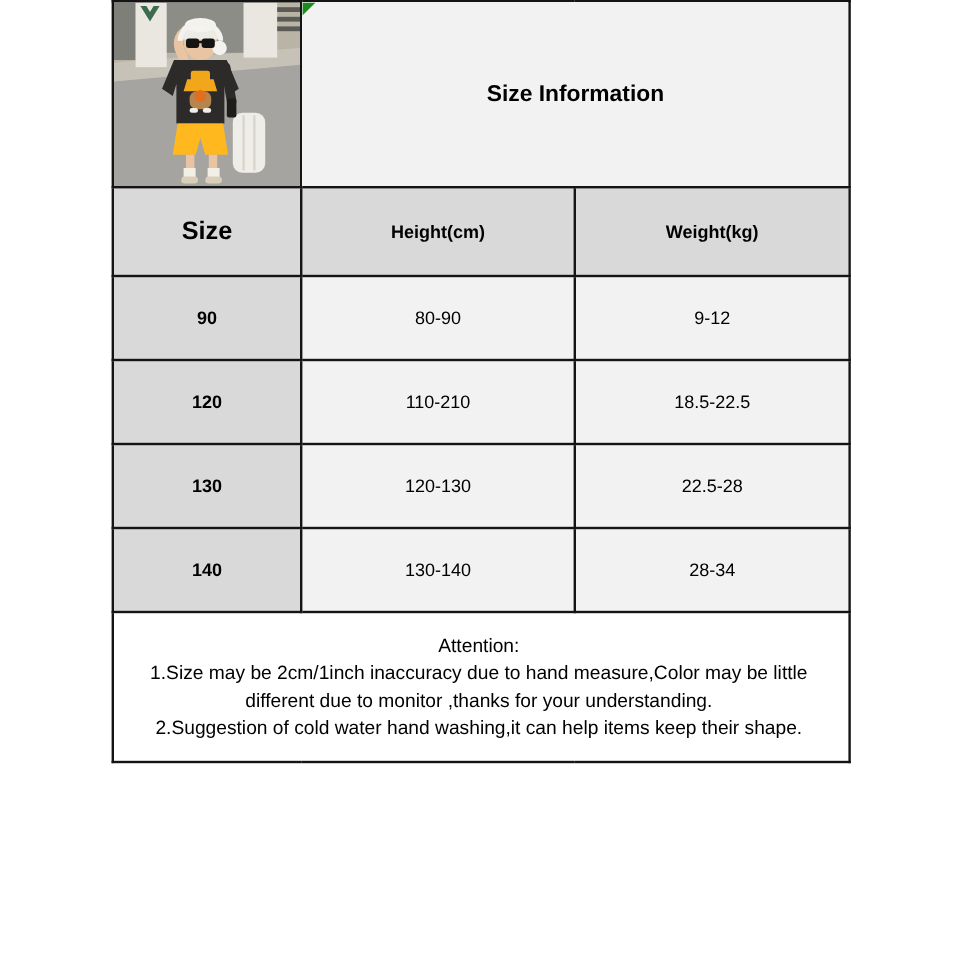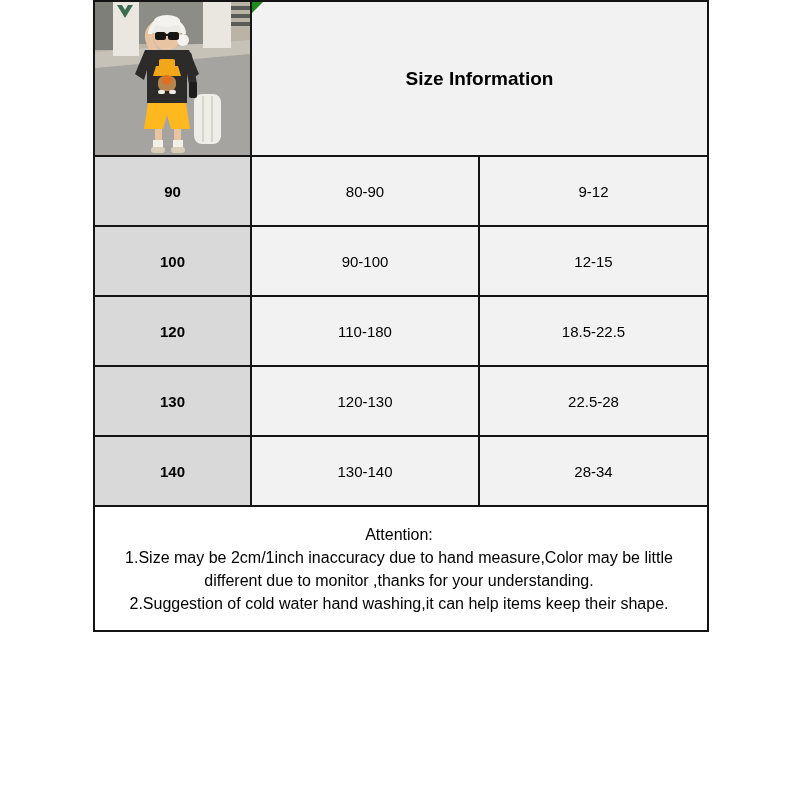--- a/index.html
+++ b/index.html
@@ -145,34 +145,34 @@
             <rect x="76" y="145" width="14" height="6" rx="3" fill="#d9cfb8"></rect>
           </g>
         </svg>
       </td>
       <td class="title-cell" colspan="2">
         <span class="corner-marker"></span>
         <span>Size Information</span>
       </td>
     </tr>
 
+    <tr>
+      <th class="size-col-header">Size</th>
+      <th>Height(cm)</th>
+      <th>Weight(kg)</th>
+    </tr>
 
     <tr>
       <td class="row-size">90</td>
       <td class="row-val">80-90</td>
       <td class="row-val">9-12</td>
     </tr>
     <tr>
-      <td class="row-size">100</td>
-      <td class="row-val">90-100</td>
-      <td class="row-val">12-15</td>
-    </tr>
-    <tr>
       <td class="row-size">120</td>
-      <td class="row-val">110-180</td>
+      <td class="row-val">110-210</td>
       <td class="row-val">18.5-22.5</td>
     </tr>
     <tr>
       <td class="row-size">130</td>
       <td class="row-val">120-130</td>
       <td class="row-val">22.5-28</td>
     </tr>
     <tr>
       <td class="row-size">140</td>
       <td class="row-val">130-140</td>

